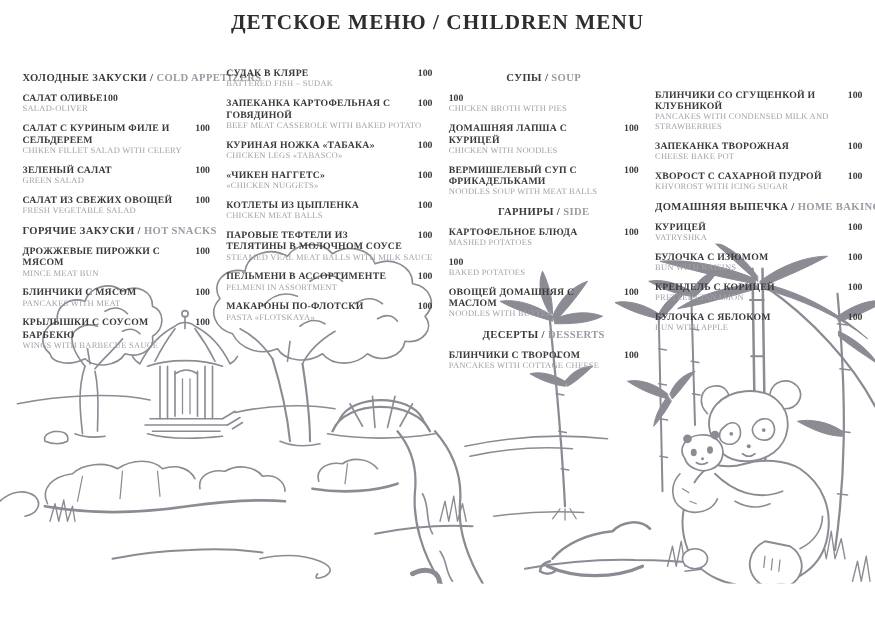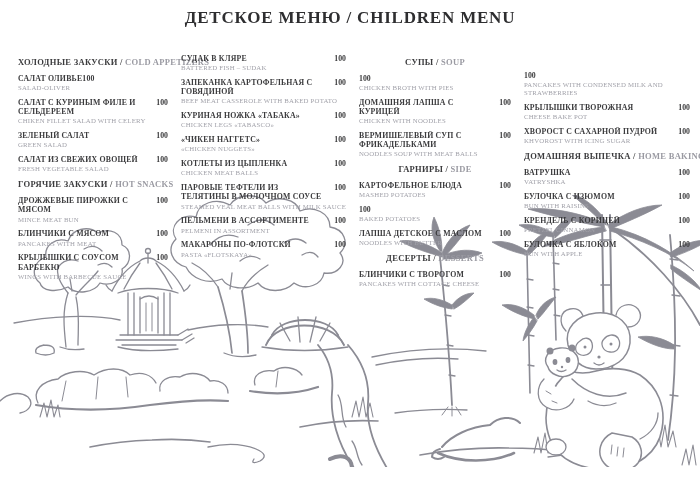--- a/index.html
+++ b/index.html
@@ -172,59 +172,60 @@
           <div class="item-sub">MASHED POTATOES</div>
         </div>
         <div class="item">
           <div class="item-row">
             <div class="item-price">100</div>
           </div>
           <div class="item-sub">BAKED POTATOES</div>
         </div>
         <div class="item">
           <div class="item-row">
-            <div class="item-name">ЛАПША ДЕТСКОЕ С МАСЛОМ</div>
+            <div class="item-name">ОВОЩЕЙ ДОМАШНЯЯ С МАСЛОМ</div>
             <div class="item-price">100</div>
           </div>
           <div class="item-sub">NOODLES WITH BUTTER</div>
         </div>
         <div class="sec-header"><span class="ru">ДЕСЕРТЫ</span><span class="sep"> / </span><span class="en">DESSERTS</span></div>
         <div class="item">
           <div class="item-row">
             <div class="item-name">БЛИНЧИКИ С ТВОРОГОМ</div>
             <div class="item-price">100</div>
           </div>
           <div class="item-sub">PANCAKES WITH COTTAGE CHEESE</div>
         </div>
       </div>
       <div class="col">
         <div class="item">
           <div class="item-row">
+            <div class="item-name">БЛИНЧИКИ СО СГУЩЕНКОЙ И КЛУБНИКОЙ</div>
             <div class="item-price">100</div>
           </div>
           <div class="item-sub">PANCAKES WITH CONDENSED MILK AND STRAWBERRIES</div>
         </div>
         <div class="item">
           <div class="item-row">
-            <div class="item-name">КРЫЛЫШКИ ТВОРОЖНАЯ</div>
+            <div class="item-name">ЗАПЕКАНКА ТВОРОЖНАЯ</div>
             <div class="item-price">100</div>
           </div>
           <div class="item-sub">CHEESE BAKE POT</div>
         </div>
         <div class="item">
           <div class="item-row">
             <div class="item-name">ХВОРОСТ С САХАРНОЙ ПУДРОЙ</div>
             <div class="item-price">100</div>
           </div>
           <div class="item-sub">KHVOROST WITH ICING SUGAR</div>
         </div>
         <div class="sec-header"><span class="ru">ДОМАШНЯЯ ВЫПЕЧКА</span><span class="sep"> / </span><span class="en">HOME BAKING</span></div>
         <div class="item">
           <div class="item-row">
-            <div class="item-name">ВАТРУШКА</div>
+            <div class="item-name">КУРИЦЕЙ</div>
             <div class="item-price">100</div>
           </div>
           <div class="item-sub">VATRYSHKA</div>
         </div>
         <div class="item">
           <div class="item-row">
             <div class="item-name">БУЛОЧКА С ИЗЮМОМ</div>
             <div class="item-price">100</div>
           </div>
           <div class="item-sub">BUN WITH RAISINS</div>

